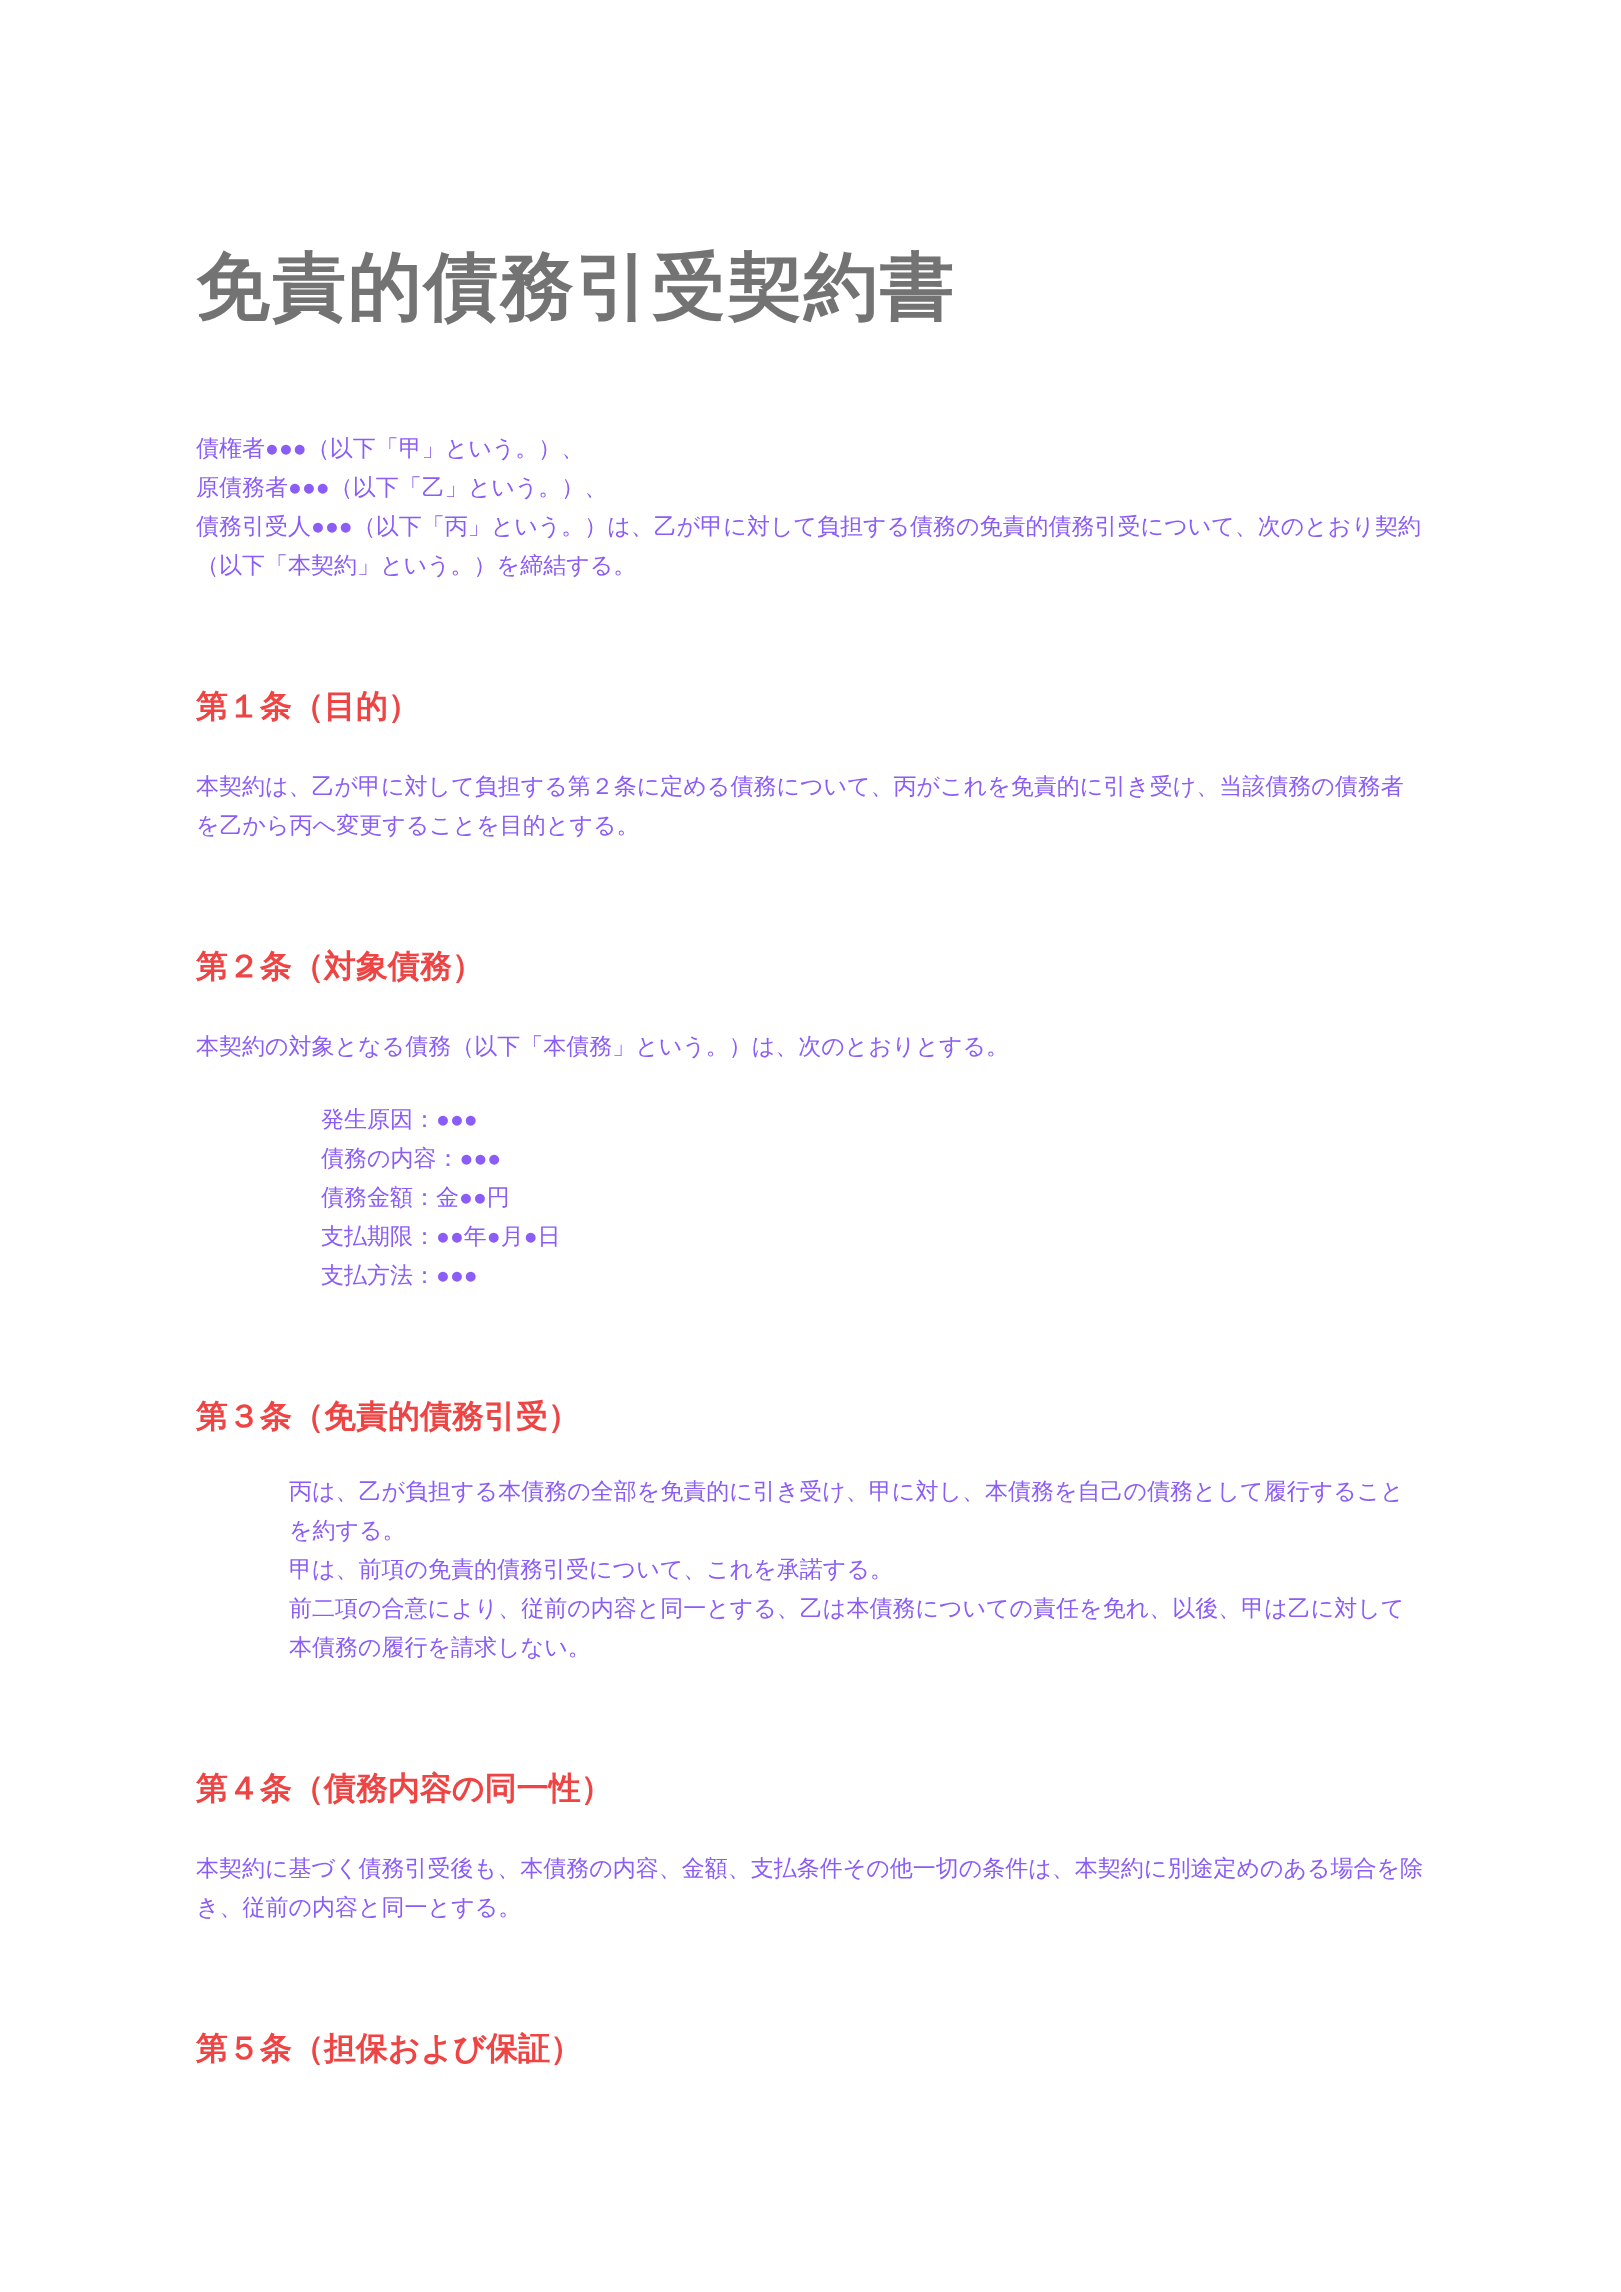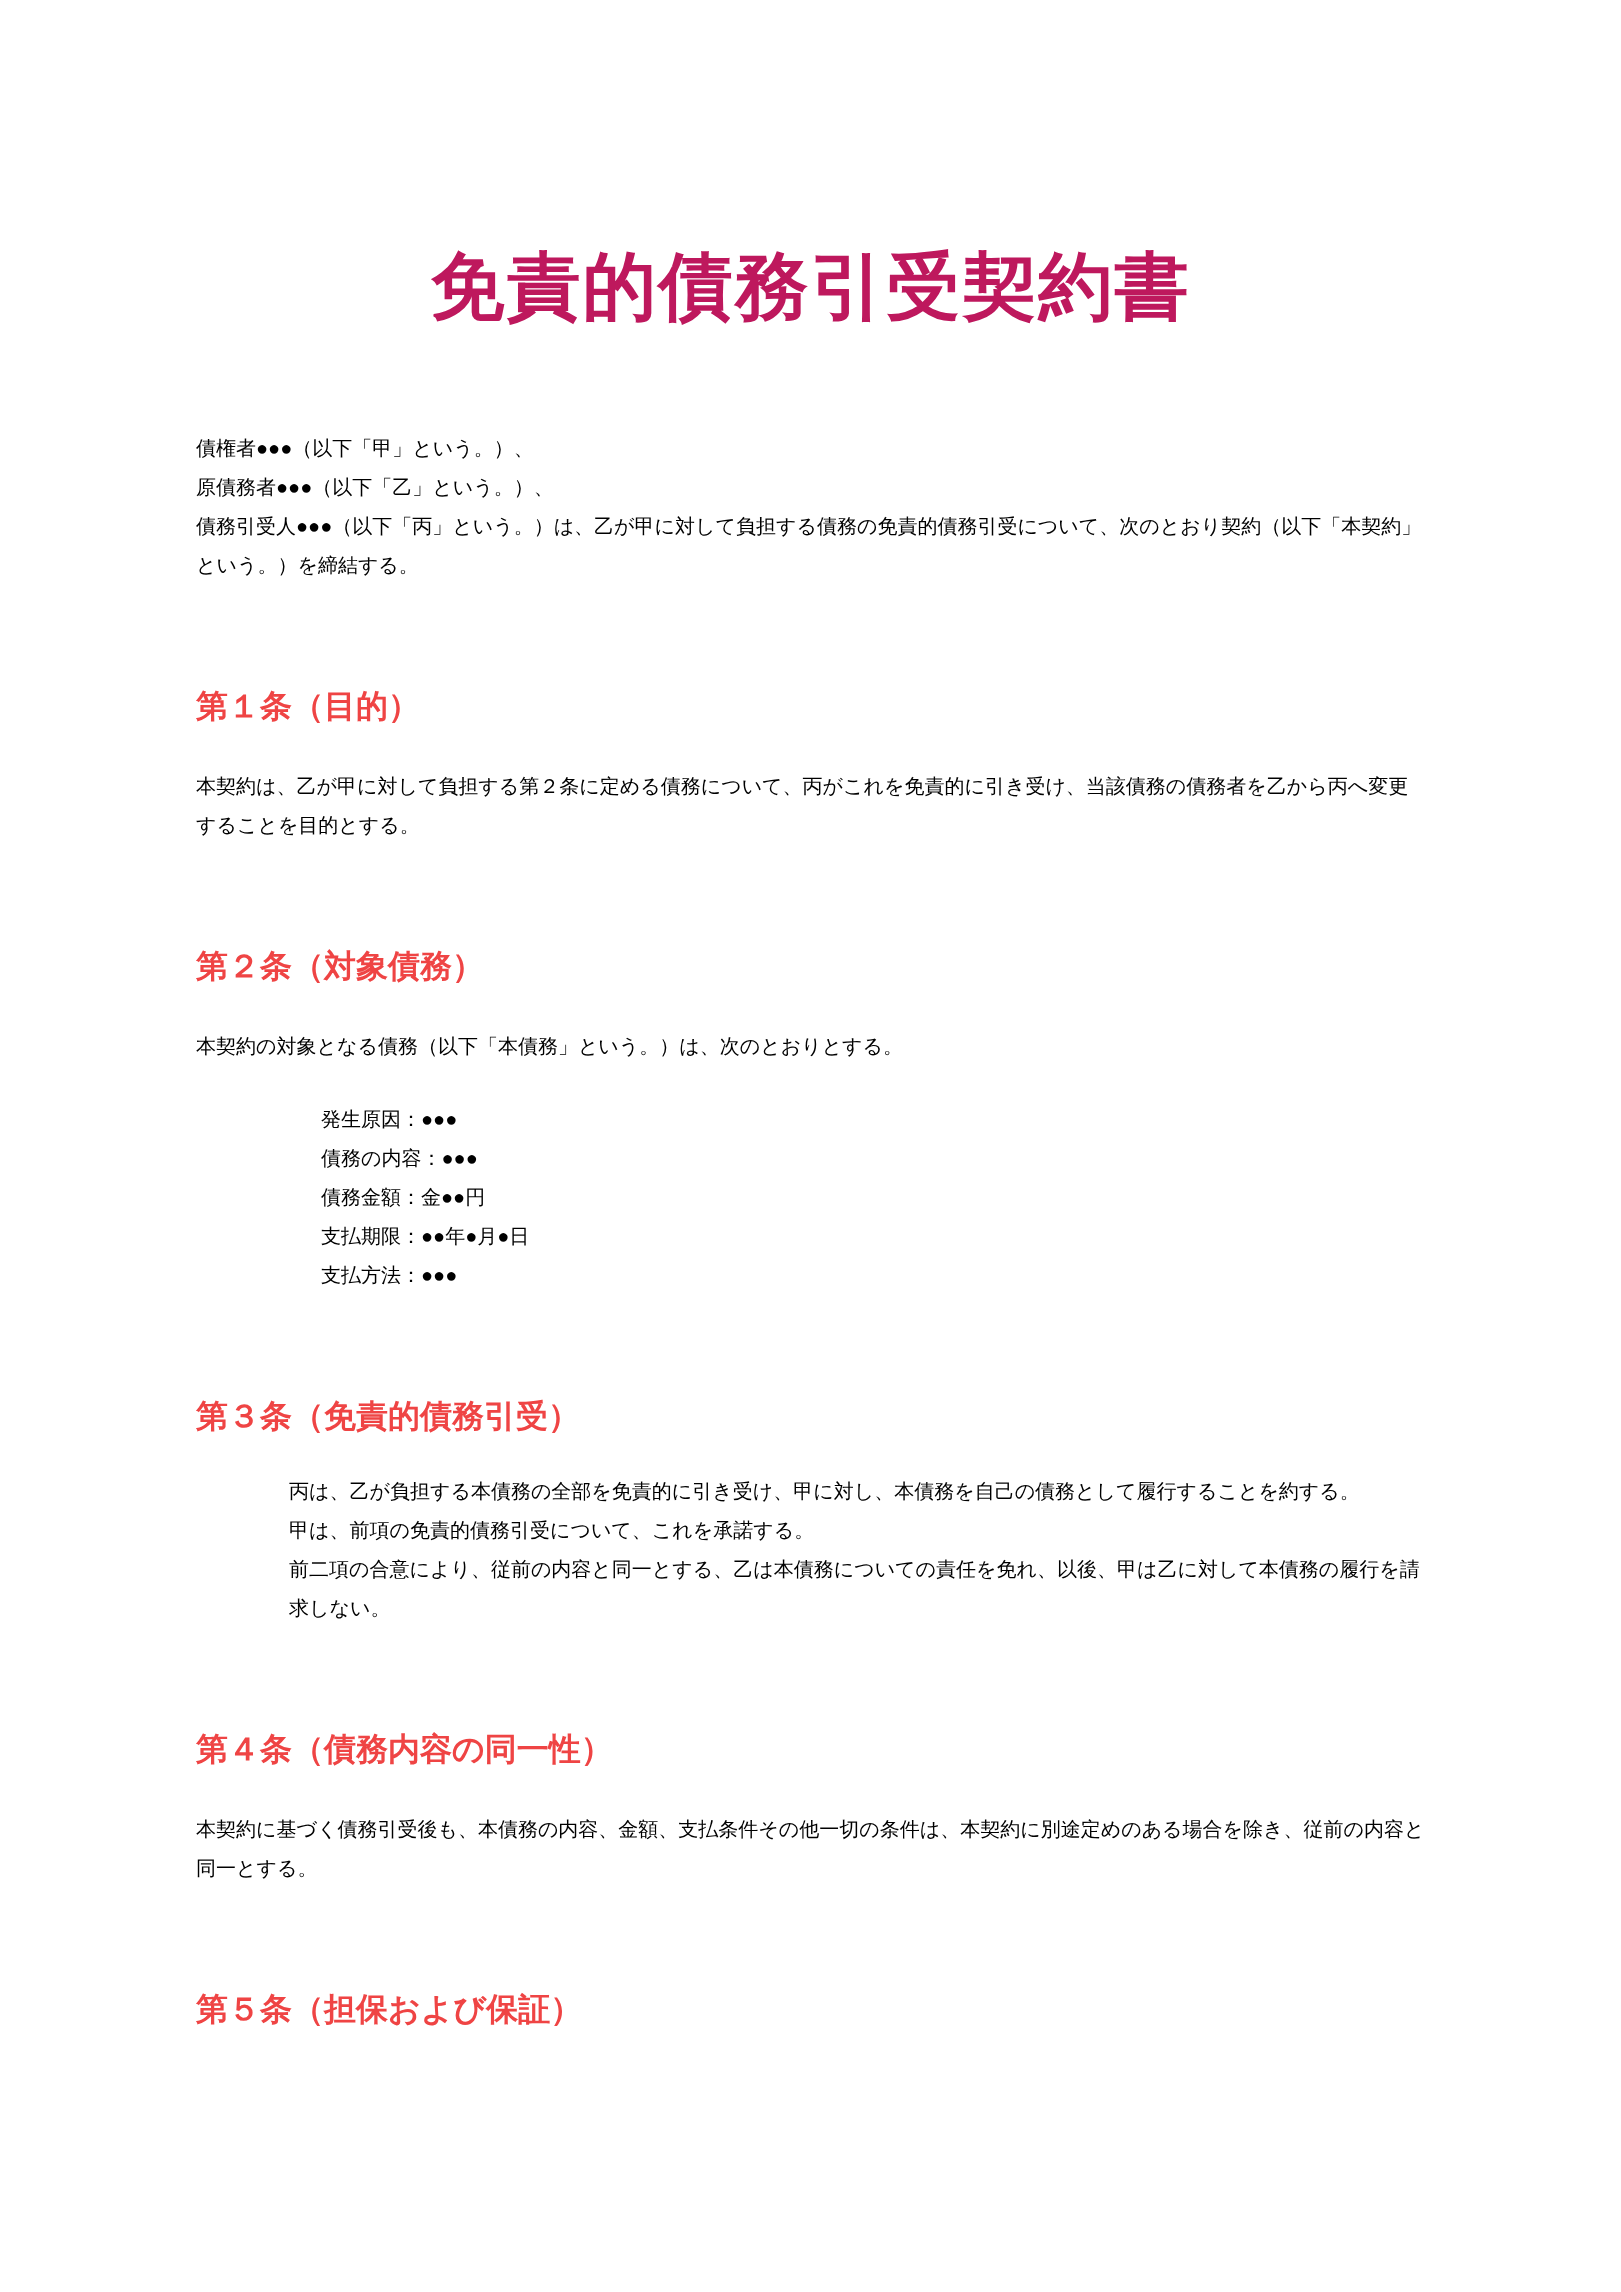--- a/index.html
+++ b/index.html
@@ -16,30 +16,29 @@
     padding: 243px 196px 118px 196px;
     font-family: "Liberation Sans", "DejaVu Sans", sans-serif;
     color: #1f1f1f;
   }
   .doc-title {
     margin: 0;
     font-size: 74px;
     line-height: 88px;
     font-weight: 700;
     letter-spacing: 2px;
-    text-align: center;
-    color: #be185d;
+    color: #737373;
   }
   .intro {
     margin: 98px 0 0 0;
   }
   .body-text {
-    font-size: 20px;
+    font-size: 23px;
     line-height: 39px;
-    color: #000000;
+    color: #8b5cf6;
   }
   .intro-line {
     display: block;
   }
   .article {
     margin: 0;
   }
   .article-heading {
     margin: 98px 0 0 0;
     font-size: 32px;

